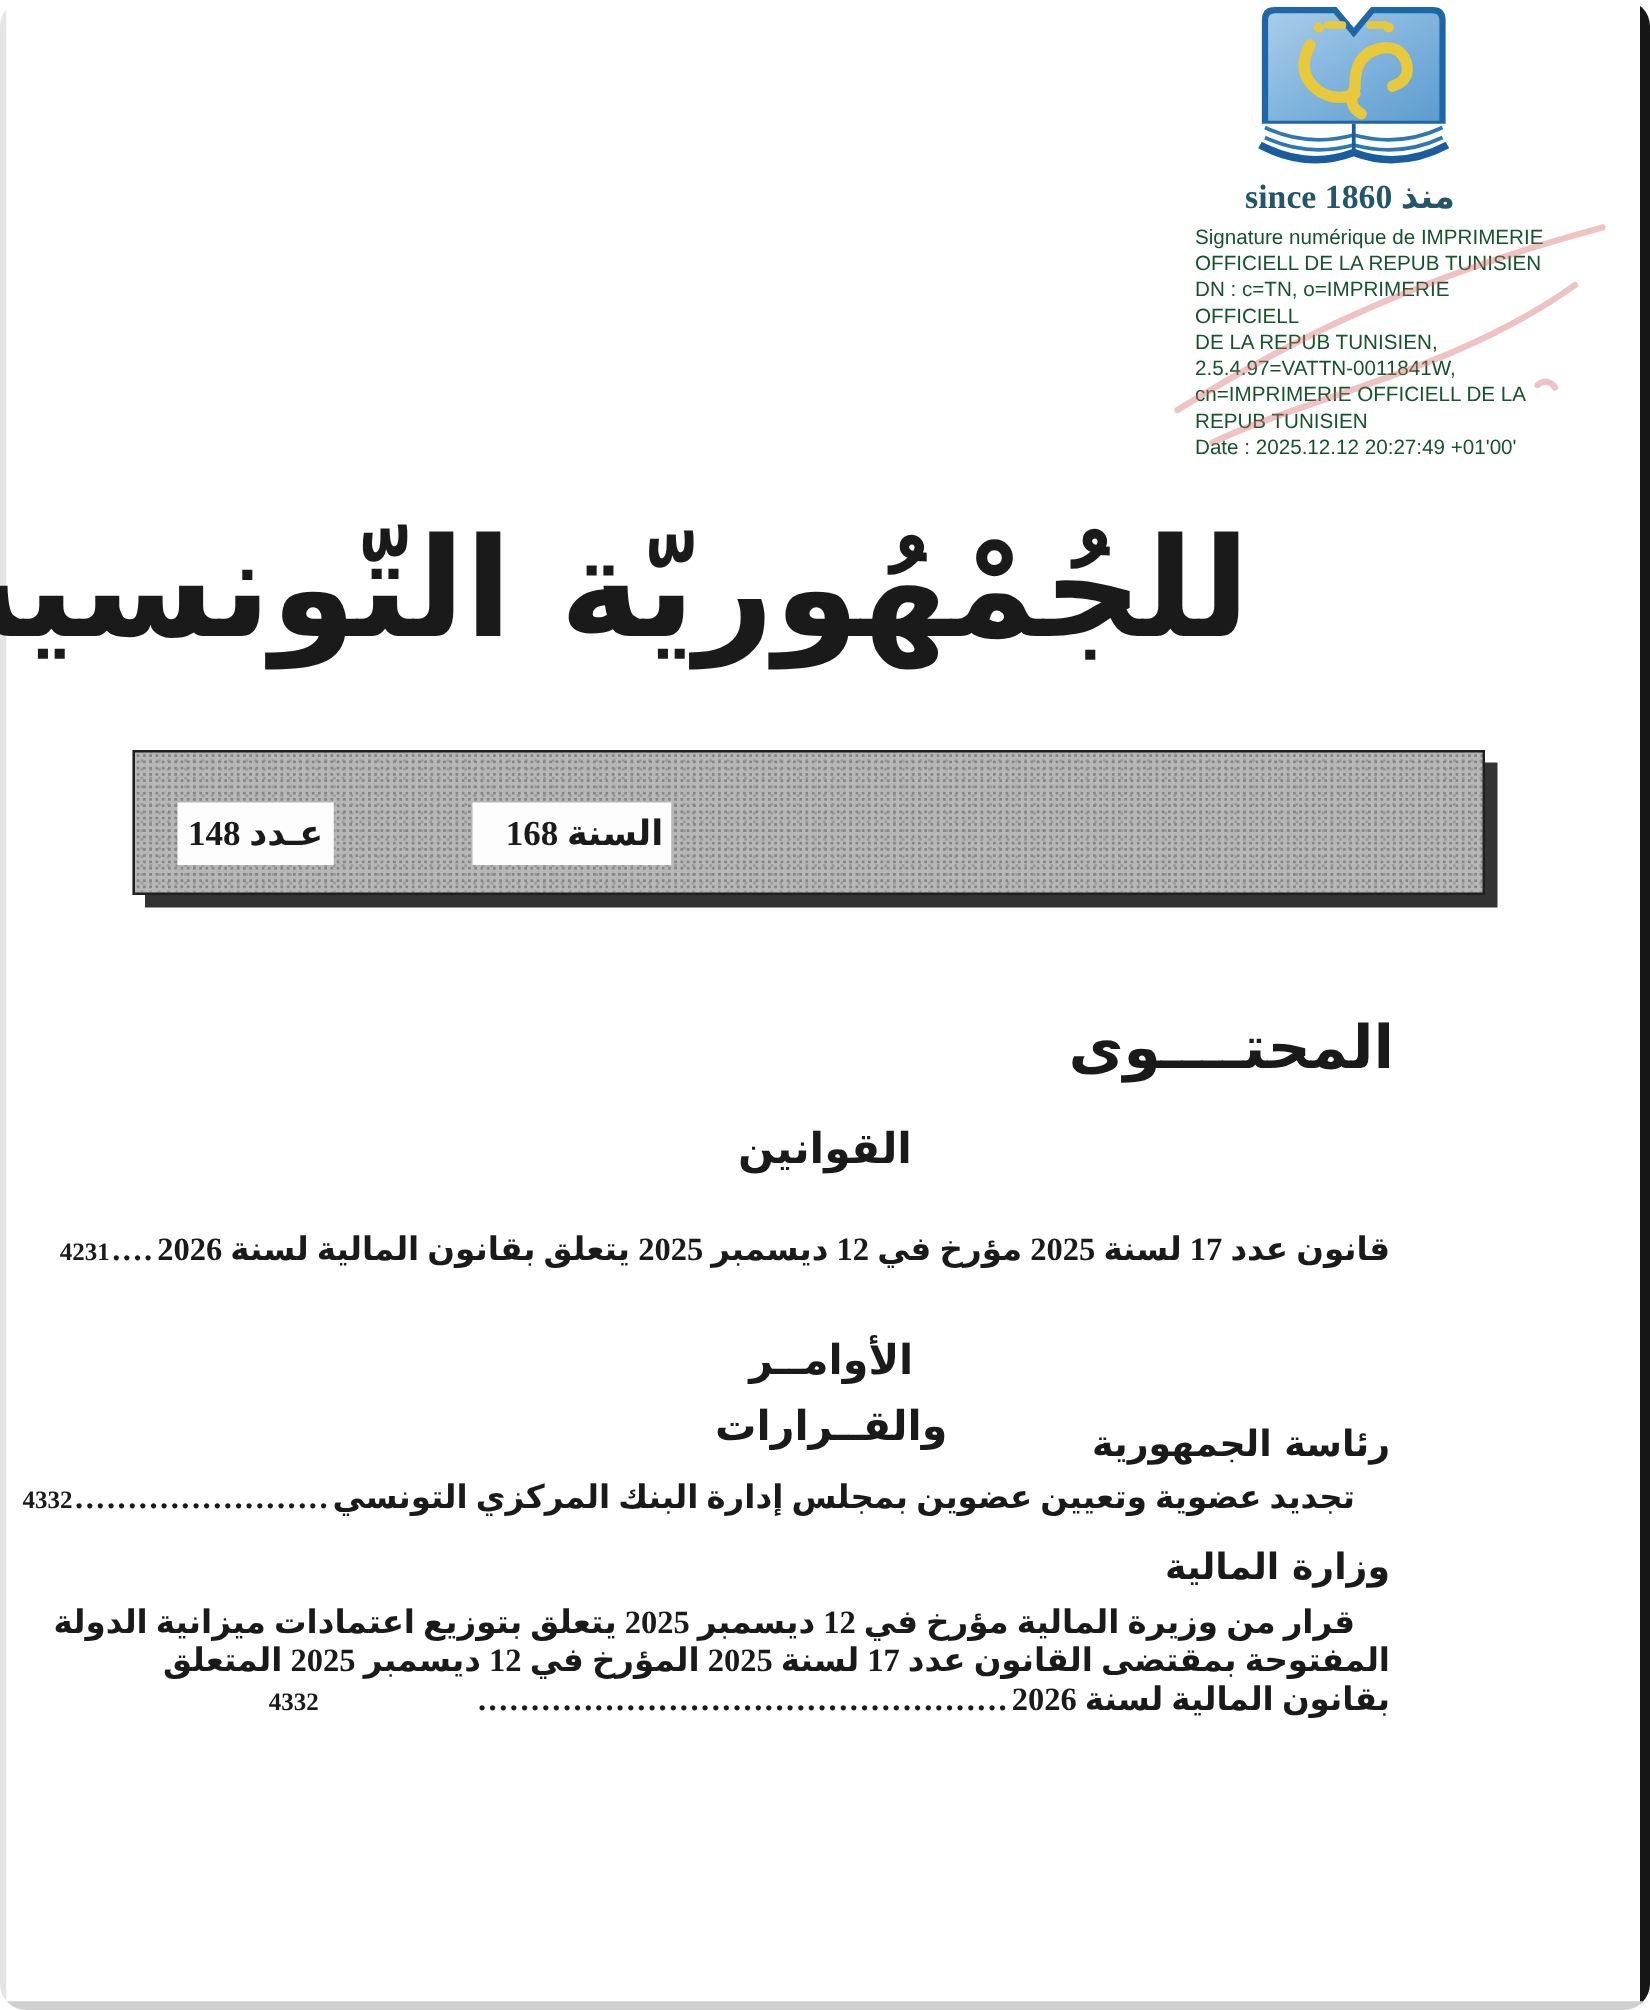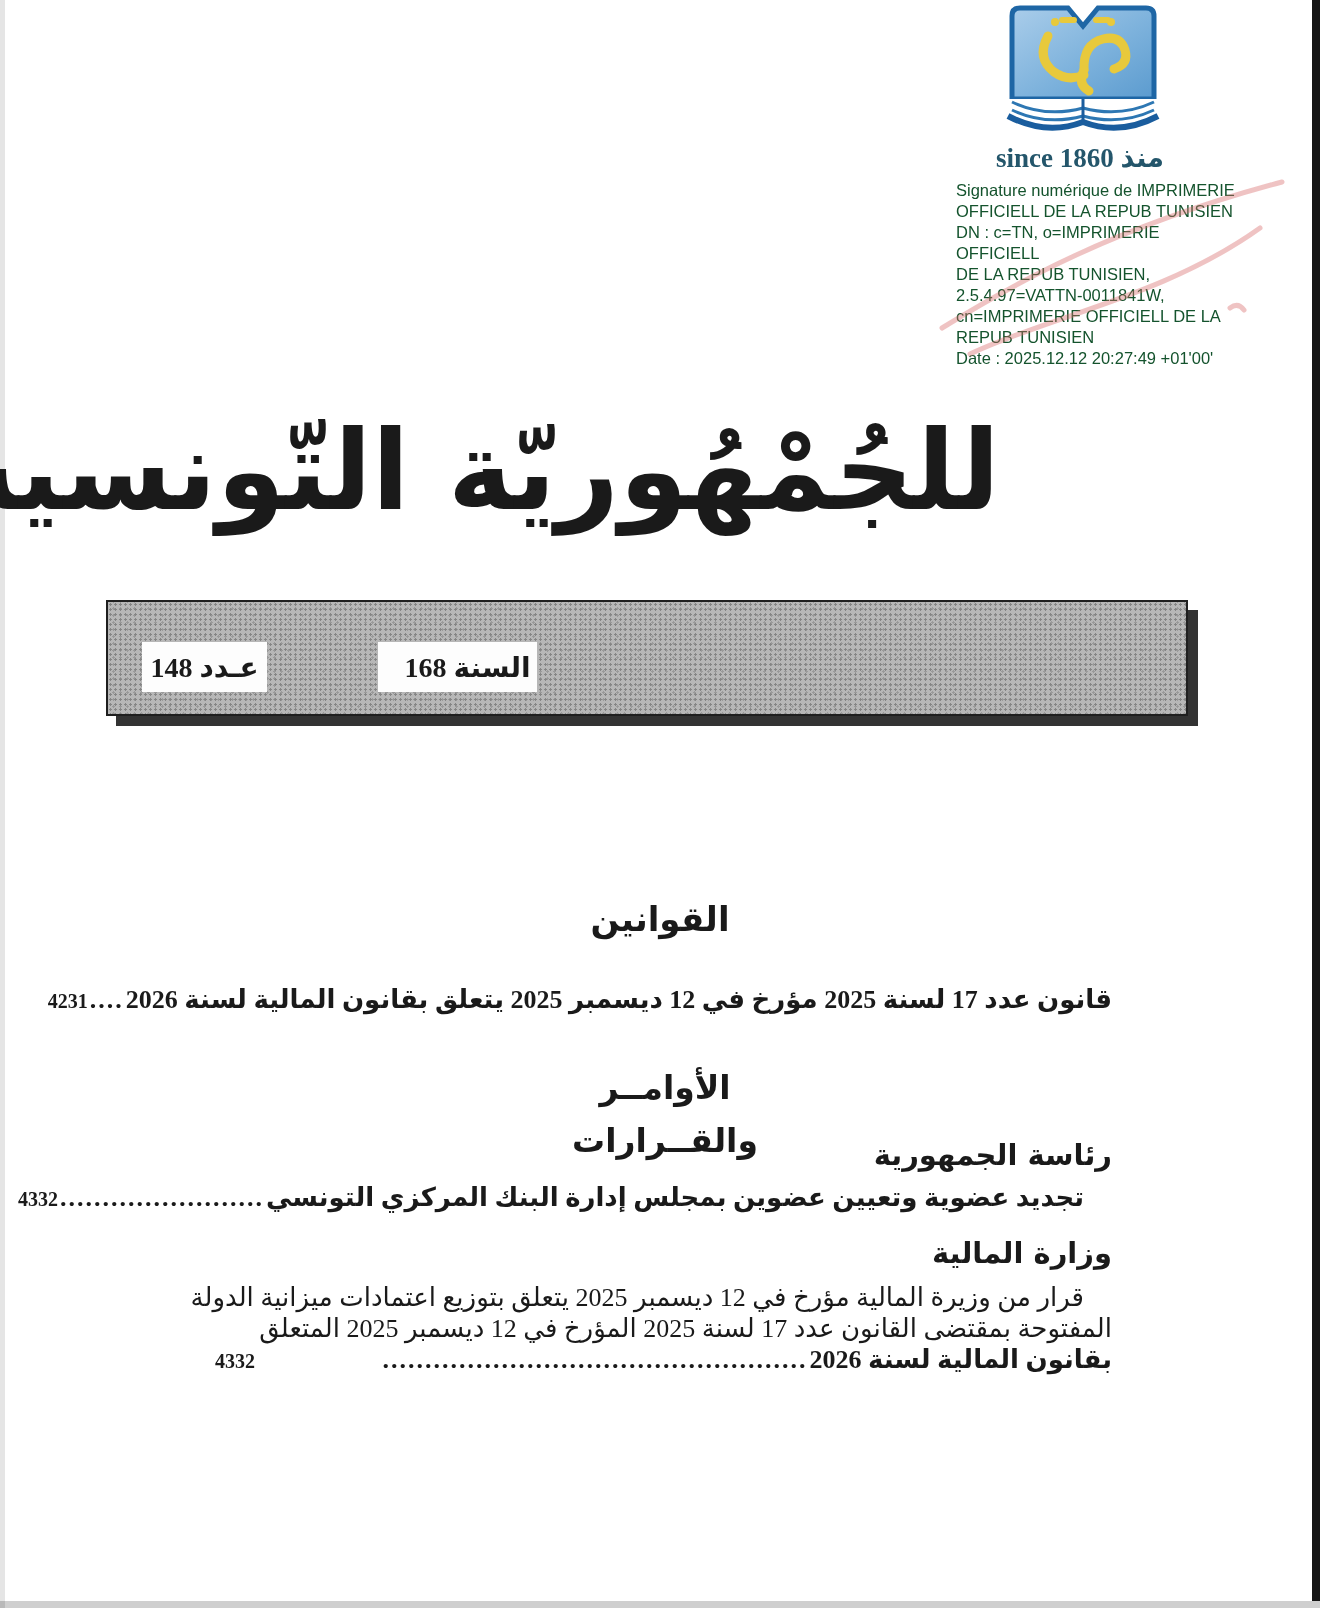--- a/index.html
+++ b/index.html
@@ -1,17 +1,17 @@
 <!DOCTYPE html>
 <html lang="ar"><head>
 <meta charset="utf-8">
 <style>
   html,body{margin:0;padding:0;background:#ffffff;}
   .page{position:relative;width:1320px;height:1608px;background:#ffffff;overflow:hidden;
-        font-family:"DejaVu Sans",sans-serif;color:#1a1a1a;}
+        font-family:"DejaVu Sans",sans-serif;color:#1a1a1a;border-radius:21px;}
   
   .edge-right{position:absolute;right:0;top:0;width:8px;height:100%;background:#161616;}
   .edge-bottom{position:absolute;left:0;bottom:0;width:100%;height:7px;background:#cfcfcf;}
   .edge-left{position:absolute;left:0;top:0;width:5px;height:100%;background:rgba(0,0,0,0.10);}
 
   
   .logo{position:absolute;left:1006px;top:2px;width:154px;height:140px;}
   .since{position:absolute;left:946px;top:142px;width:268px;text-align:center;
          font-family:"Liberation Serif","DejaVu Sans",serif;font-weight:bold;
          font-size:27px;color:#24566b;white-space:nowrap;}
@@ -58,21 +58,21 @@
   .entry-text{flex:0 0 auto;}
   .entry-dots{flex:0 0 auto;letter-spacing:2px;margin:0 2px;overflow:hidden;}
   .entry-gap{flex:1 1 auto;}
   .entry-page{flex:0 0 auto;font-size:20px;}
   .row-law{top:982px;}
   .row-bank{top:1180px;}
   .row-minfin3{top:1342px;}
   .indent1{padding-right:28px;}
 
   .para-line{position:absolute;left:215px;width:897px;direction:rtl;text-align:right;
-             font-family:"Liberation Serif","DejaVu Sans",serif;font-weight:normal;
+             font-family:"Liberation Serif","DejaVu Sans",serif;font-weight:bold;
              font-size:26px;line-height:1.35;white-space:nowrap;}
   .line-minfin1{top:1280px;padding-right:28px;width:869px;}
   .line-minfin2{top:1311px;}
 </style>
 </head>
 <body>
 
 <div class="page">
 
   <div class="edge-right"></div>
@@ -137,20 +137,21 @@
     </g>
   </svg>
 
   <h1 class="title2">للجُمْهُوريّة التّونسية</h1>
 
   <div class="datebar">
     <div class="wbox wbox-year">السنة 168</div>
     <div class="wbox wbox-issue">عـدد 148</div>
   </div>
 
+  <div class="toc-title">المحتــــوى</div>
 
   <div class="sec-laws">القوانين</div>
 
   <div class="entry-row row-law">
     <span class="entry-text">قانون عدد 17 لسنة 2025 مؤرخ في 12 ديسمبر 2025 يتعلق بقانون المالية لسنة 2026</span>
     <span class="entry-dots">....</span>
     <span class="entry-gap"></span>
     <span class="entry-page">4231</span>
   </div>
 

